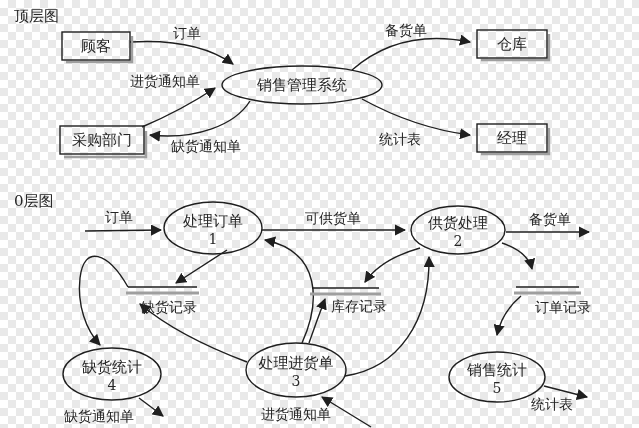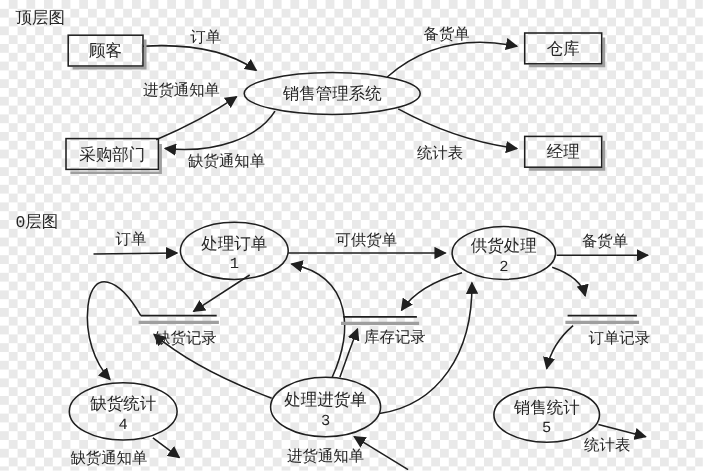--- a/index.html
+++ b/index.html
@@ -4,21 +4,20 @@
 <style>
   html,body{margin:0;padding:0;}
   body{
     width:639px;height:428px;
     font-family:"DejaVu Serif","Liberation Serif",serif;
   }
   .canvas{
     position:relative;width:639px;height:428px;overflow:hidden;
     background-image:conic-gradient(#e9e9e9 25%,#ffffff 0 50%,#e9e9e9 0 75%,#ffffff 0);
     background-size:16px 16px;
-    font-family:Liberation Mono, monospace;
   }
   svg{position:absolute;left:0;top:0;}
   svg text{fill:#262626;}
   .ttl{font-size:15px;}
   .lbl{font-size:14px;}
   .ent{font-size:15px;}
   .proc{font-size:15px;}
   .num{font-size:14px;}
   .stroke{stroke:#1f1f1f;stroke-width:1.4;fill:none;}
   .shadow{stroke:#9f9f9f;stroke-width:2.4;fill:none;}

